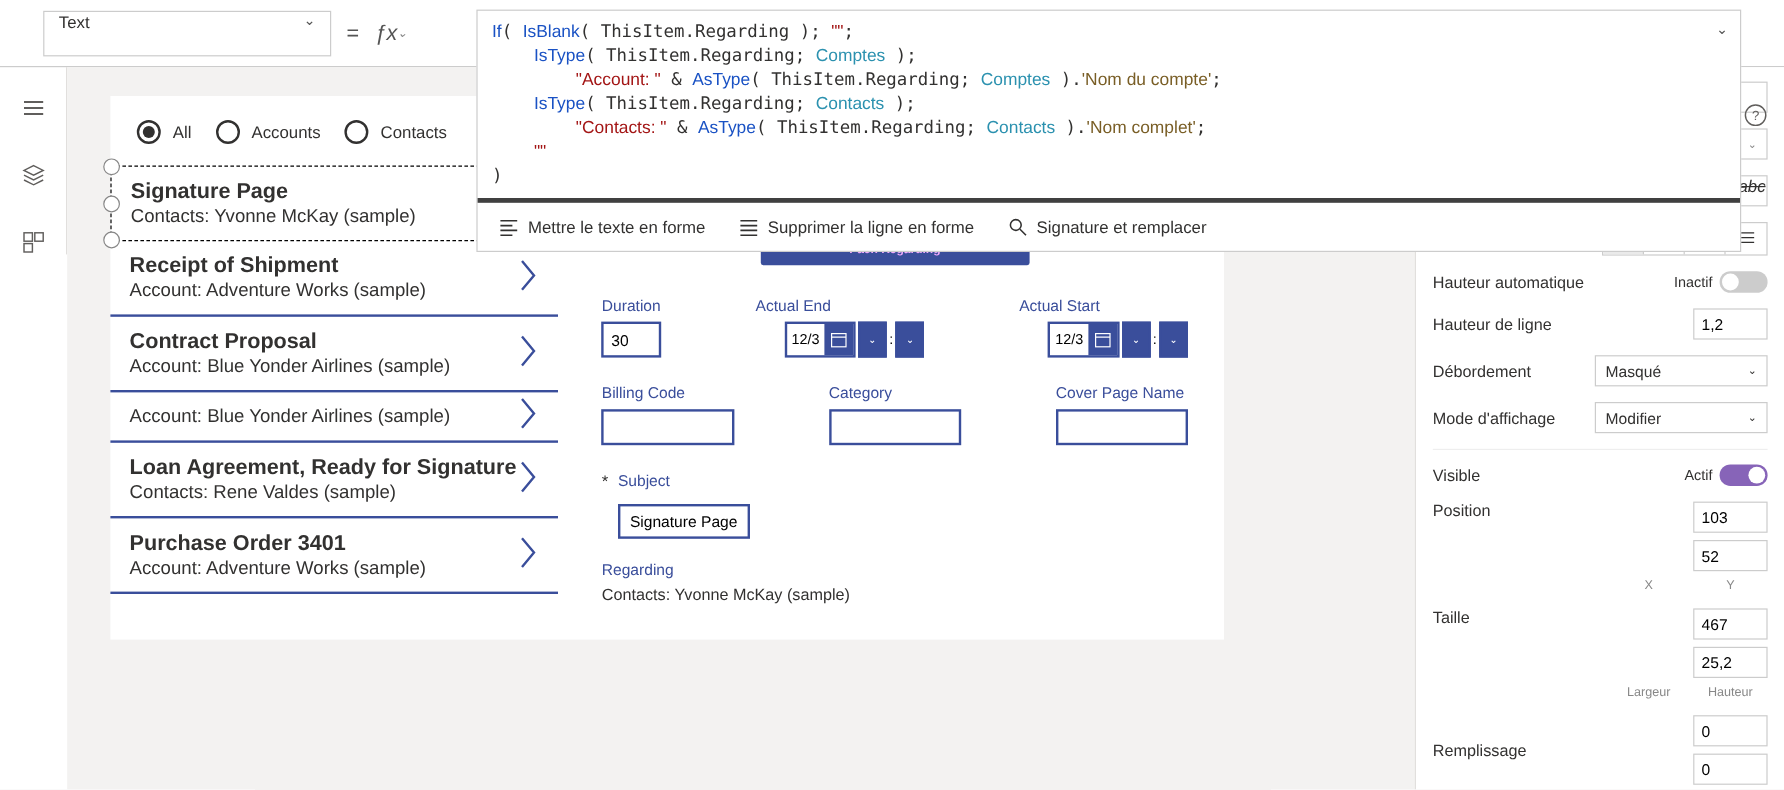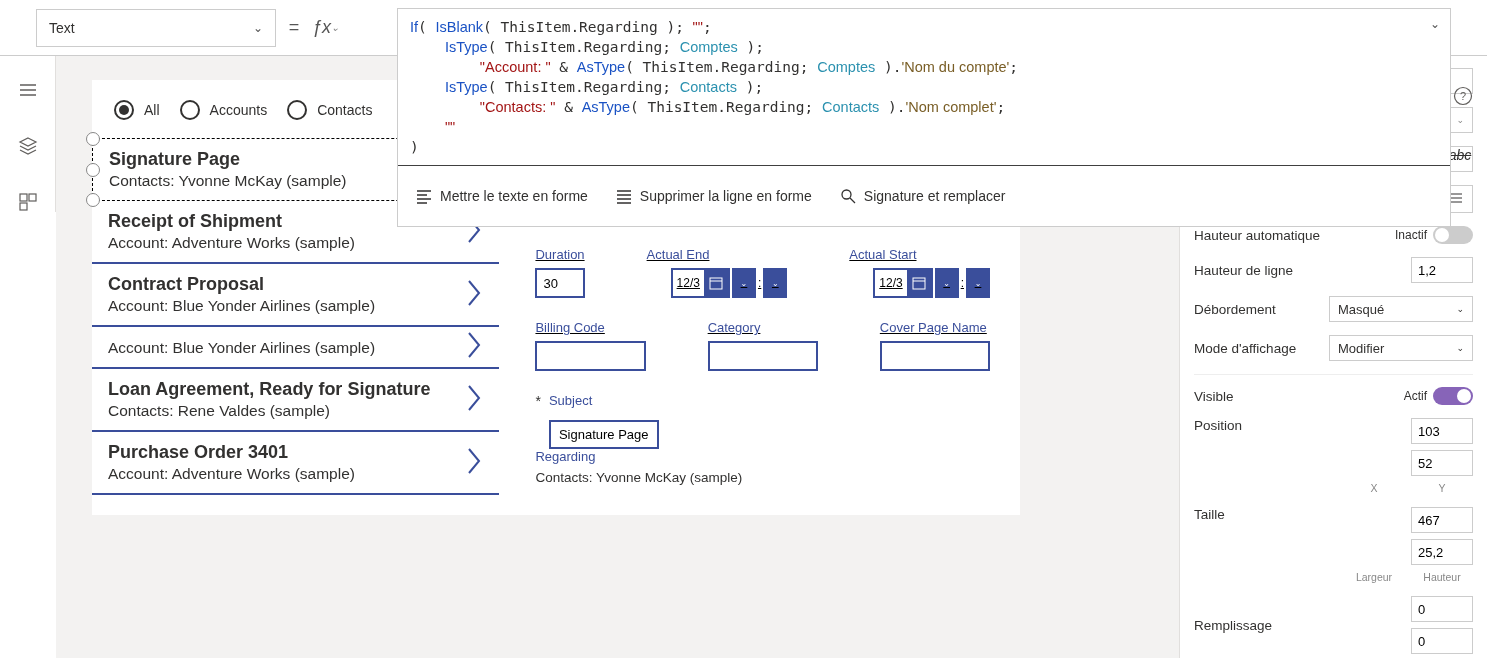--- a/index.html
+++ b/index.html
@@ -1,32 +1,32 @@
 <!DOCTYPE html>
 <html><head>
 <meta charset="utf-8">
 <style>
 * { box-sizing: border-box; margin: 0; padding: 0; font-family: "Segoe UI", Tahoma, sans-serif; }
 body { width: 1487px; height: 658px; background: #fff; overflow: hidden; position: relative; }
 
 
 .top-bar { position: absolute; top: 0; left: 0; right: 0; height: 56px; display: flex; align-items: center; border-bottom: 1px solid #ccc; padding: 8px 0; }
-.prop-select { width: 240px; height: 38px; margin-left: 36px; border: 1px solid #ccc; display: flex; align-items: center; padding: 0 12px; font-size: 14px; color: #323130; position: relative; }
+.prop-select { width: 240px; height: 38px; margin-left: 36px; border: 1px solid #ccc; display: flex; padding: 0 12px; font-size: 14px; color: #323130; position: relative; }
 .prop-select .chev { position: absolute; right: 12px; font-size: 12px; color: #555; }
 .eq { width: 36px; text-align: center; font-size: 18px; color: #555; }
 .fx { font-style: italic; font-size: 18px; color: #555; margin-right: 4px; display: flex; align-items: center; }
 .fx-chev { font-size: 10px; color: #888; }
 .formula-box { position: absolute; top: 8px; left: 397px; right: 36px; border: 1px solid #ccc; background: #fff; z-index: 50; }
 .formula-code { font-family: Consolas, monospace; font-size: 14.5px; line-height: 20px; padding: 8px 36px 8px 12px; white-space: pre; color: #323130; }
 .formula-code .kw { color: #1a52c4; }
 .formula-code .txt { color: #a31515; }
 .formula-code .typ { color: #2b91af; }
 .formula-code .prop { color: #795e26; }
 .formula-chev { position: absolute; top: 8px; right: 10px; font-size: 12px; color: #555; cursor: pointer; }
-.formula-actions { border-top: 1px solid #404040; display: flex; gap: 28px; padding: 22px 18px; font-size: 14px; color: #323130; }
+.formula-actions { border-top: 4px solid #404040; display: flex; gap: 28px; padding: 12px 18px; font-size: 14px; color: #323130; }
 .formula-actions .act { display: flex; align-items: center; gap: 8px; cursor: pointer; }
 .formula-actions svg, .formula-actions .ico { width: 16px; height: 16px; }
 
 
 .left-rail { position: absolute; top: 56px; left: 0; width: 56px; border-right: 1px solid #e1dfdd; display: flex; flex-direction: column; align-items: center; padding-top: 24px; gap: 36px; }
 .left-rail .rail-icon { width: 20px; height: 20px; color: #605e5c; }
 
 
 .canvas-wrap { position: absolute; top: 56px; left: 56px; right: 0; bottom: 0; background: #f3f2f1; overflow: hidden; }
 .canvas { position: absolute; top: 24px; left: 36px; width: 928px; background: #fff; padding: 0; }
@@ -55,36 +55,36 @@
 .handle { position: absolute; width: 14px; height: 14px; background: #fff; border: 1px solid #888; border-radius: 50%; }
 .h-tl{top:-7px;left:-7px}.h-tr{top:-7px;right:-7px}.h-bl{bottom:-7px;left:-7px}.h-br{bottom:-7px;right:-7px}
 .h-ml{top:50%;left:-7px;transform:translateY(-50%)}.h-mr{top:50%;right:-7px;transform:translateY(-50%)}
 
 
 .combo { border: 1px solid #3a4e9b; display: flex; height: 32px; margin-bottom: 26px; }
 .combo .val { flex: 1; background: #cfe2fb; padding: 4px 8px; font-size: 14px; display: flex; align-items: center; }
 .combo .btn { width: 24px; background: #3a4e9b; color: #fff; display: flex; align-items: center; justify-content: center; font-size: 10px; }
 .primary-btn { display: block; margin: 0 auto 26px; width: 224px; text-align: center; background: #3a4e9b; color: #f0abfc; padding: 7px 0; font-size: 10px; font-weight: 600; border-radius: 2px; }
 
-.field-row { display: flex; gap: 62px; margin-bottom: 22px; text-decoration: underline; }
+.field-row { display: flex; gap: 79px; margin-bottom: 22px; }
 .field { flex: 1; }
 .fl { font-size: 13px; color: #3a4e9b; margin-bottom: 6px; display: block; }
 .in { width: 100%; height: 30px; border: 2px solid #3a4e9b; padding: 0 6px; font-size: 13px; }
 .date-grp { display: flex; align-items: center; gap: 2px; padding-left: 24px; }
 .date-box { border: 2px solid #3a4e9b; height: 30px; display: flex; align-items: center; }
 .date-txt { padding: 0 4px; font-size: 12px; }
 .date-ico { width: 24px; height: 100%; background: #3a4e9b; display: flex; align-items: center; justify-content: center; }
 .date-ico svg { width: 14px; height: 14px; fill: #fff; }
 .time-sel { border: 2px solid #3a4e9b; height: 30px; width: 24px; display: flex; align-items: center; justify-content: center; background: #3a4e9b; color: #fff; font-size: 8px; padding: 0; }
 .colon { font-size: 12px; }
 
 .subj-row { display: flex; align-items: flex-start; gap: 8px; }
 .req { color: #323130; font-size: 14px; margin-top: 0; }
 .subj-in { border: 2px solid #3a4e9b; padding: 5px 8px; font-size: 13px; display: inline-block; margin-top: 6px; }
-.regarding-block { }
+.regarding-block { margin-top: 18px; }
 .rg-val { font-size: 13.5px; color: #323130; margin-top: 6px; }
 
 
 .props { position: absolute; top: 56px; right: 0; width: 308px; bottom: 0; border-left: 1px solid #e1dfdd; background: #fff; padding: 12px 14px; font-size: 13.5px; color: #323130; overflow: hidden; }
 .prow { display: flex; align-items: center; justify-content: space-between; margin-bottom: 13px; }
 .plabel { flex: 1; }
 .ptxt { width: 62px; height: 26px; border: 1px solid #ccc; padding: 0 6px; font-size: 13px; }
 .bold-sel { width: 144px; height: 26px; border: 1px solid #ccc; display: flex; align-items: center; padding: 0 8px; color: #888; gap: 6px; }
 .bold-sel .chv { margin-left: auto; font-size: 9px; }
 .btn-grp { display: flex; gap: 4px; }

